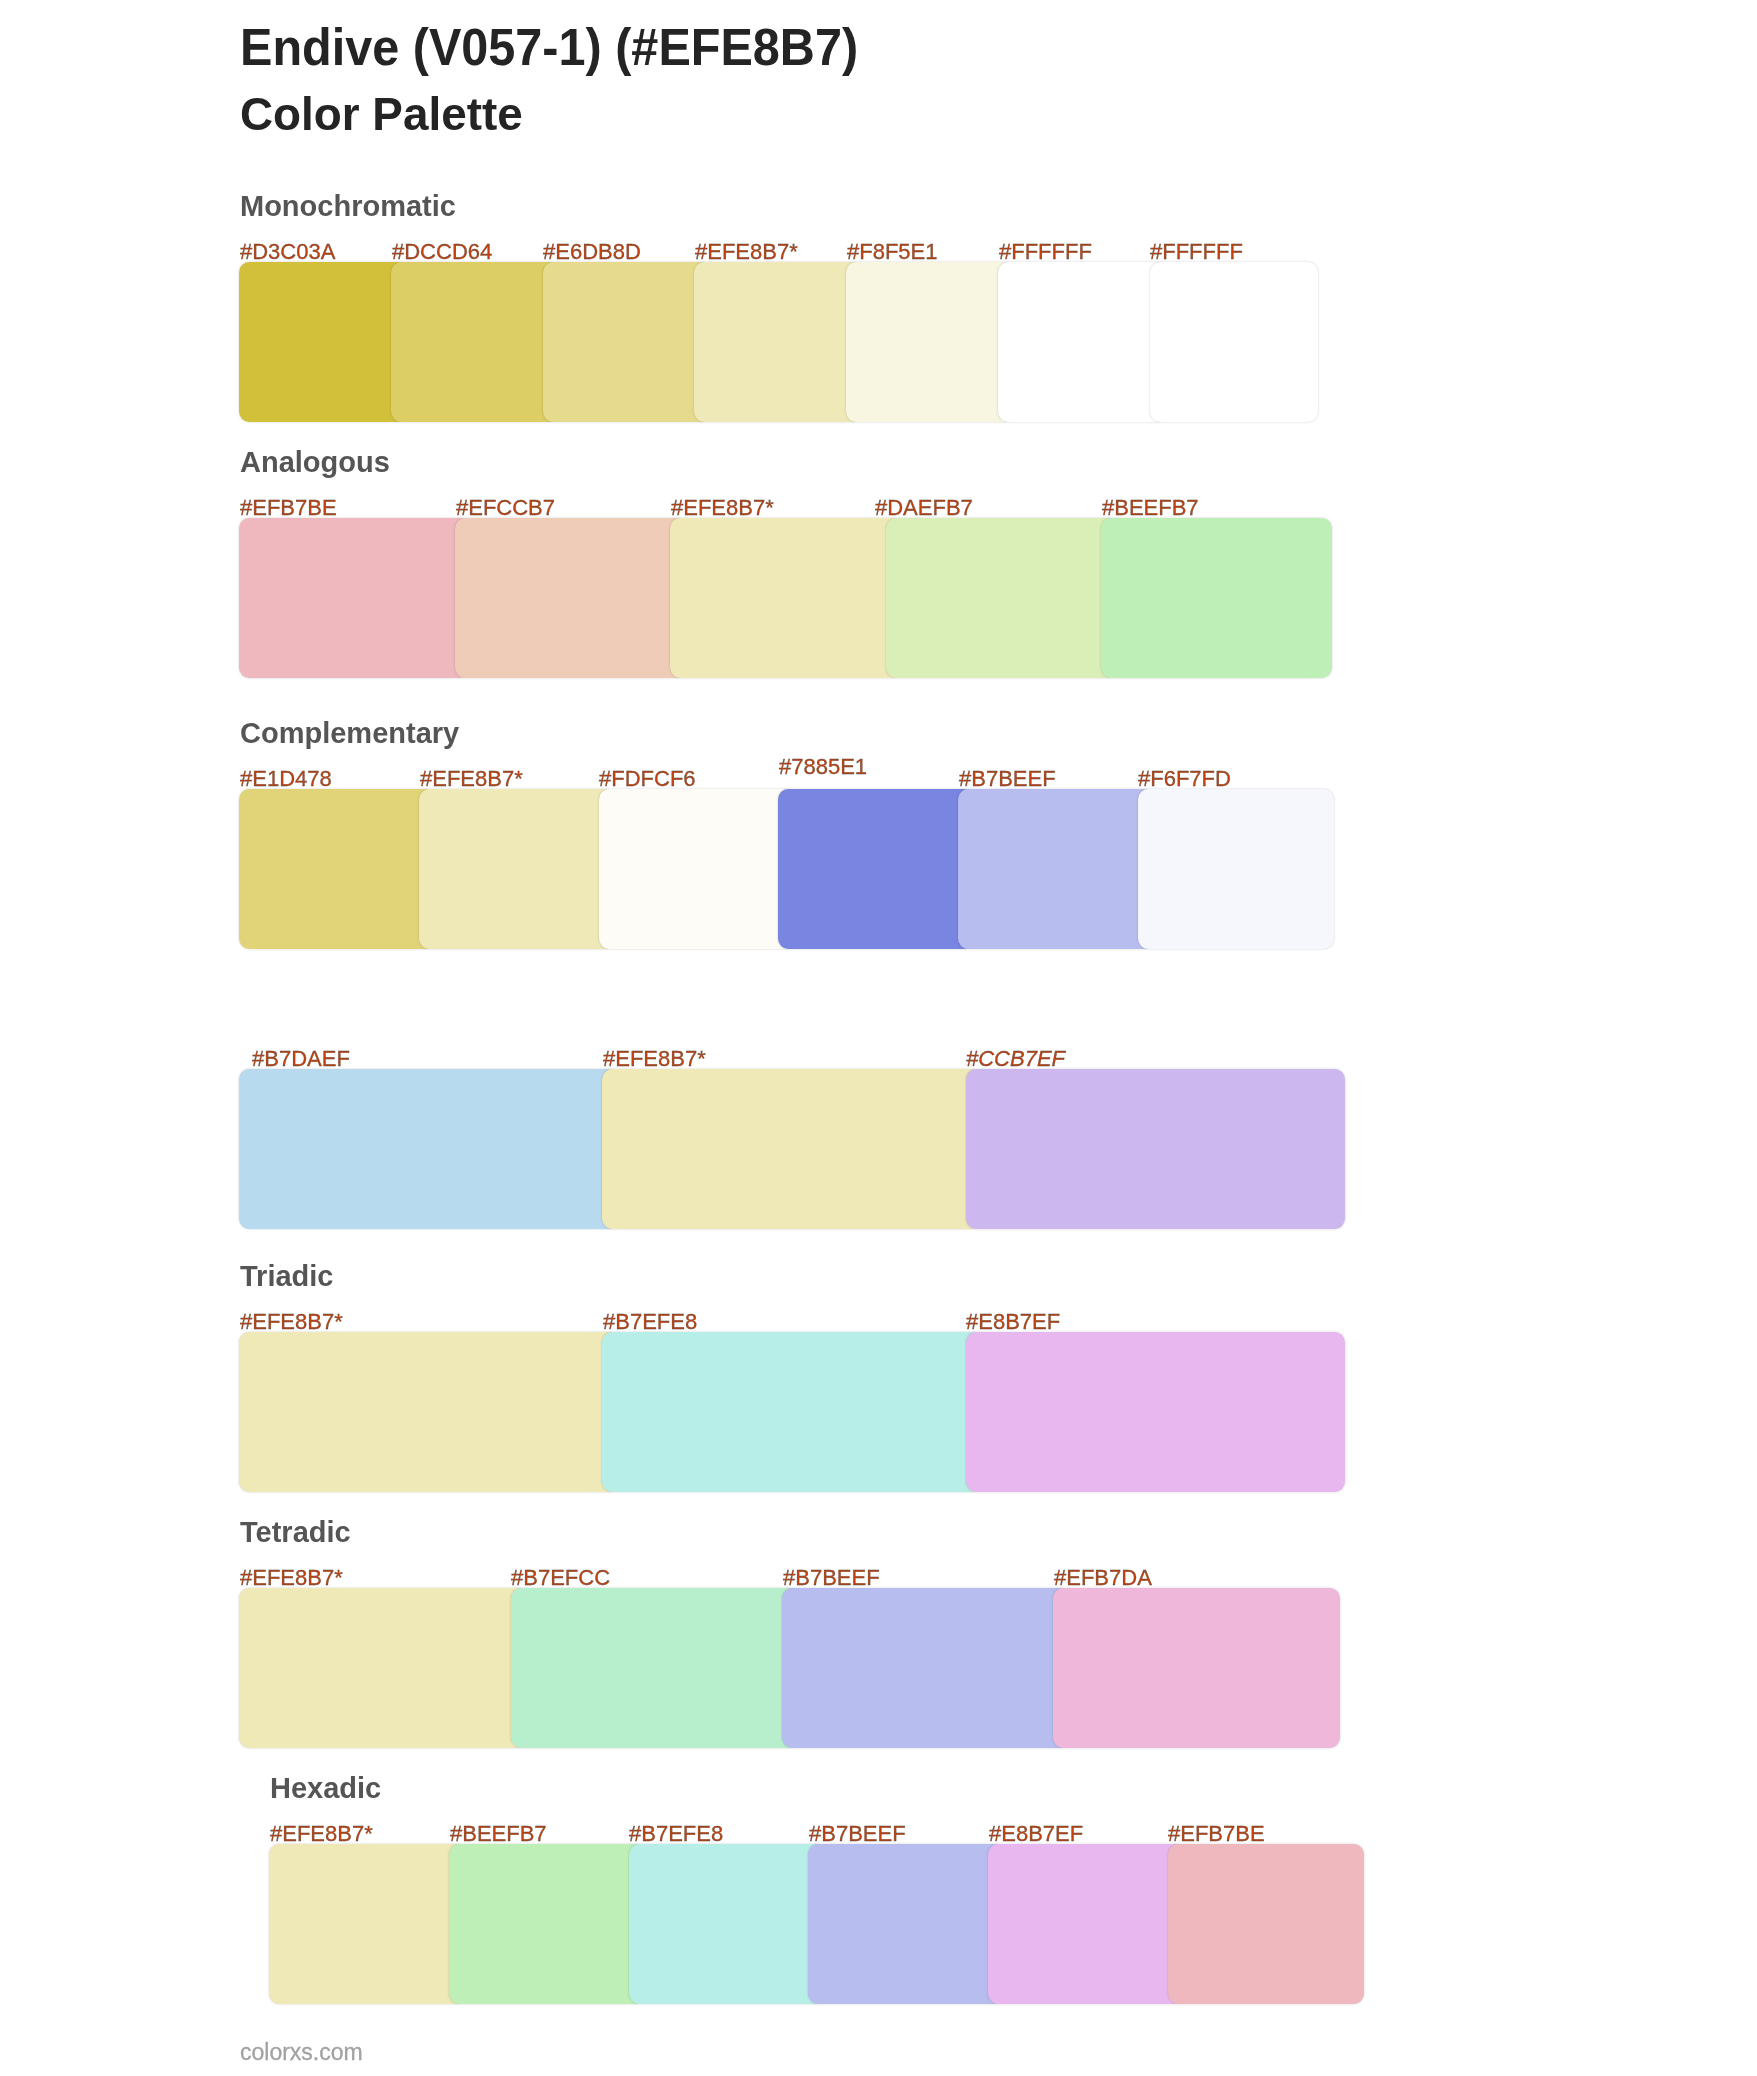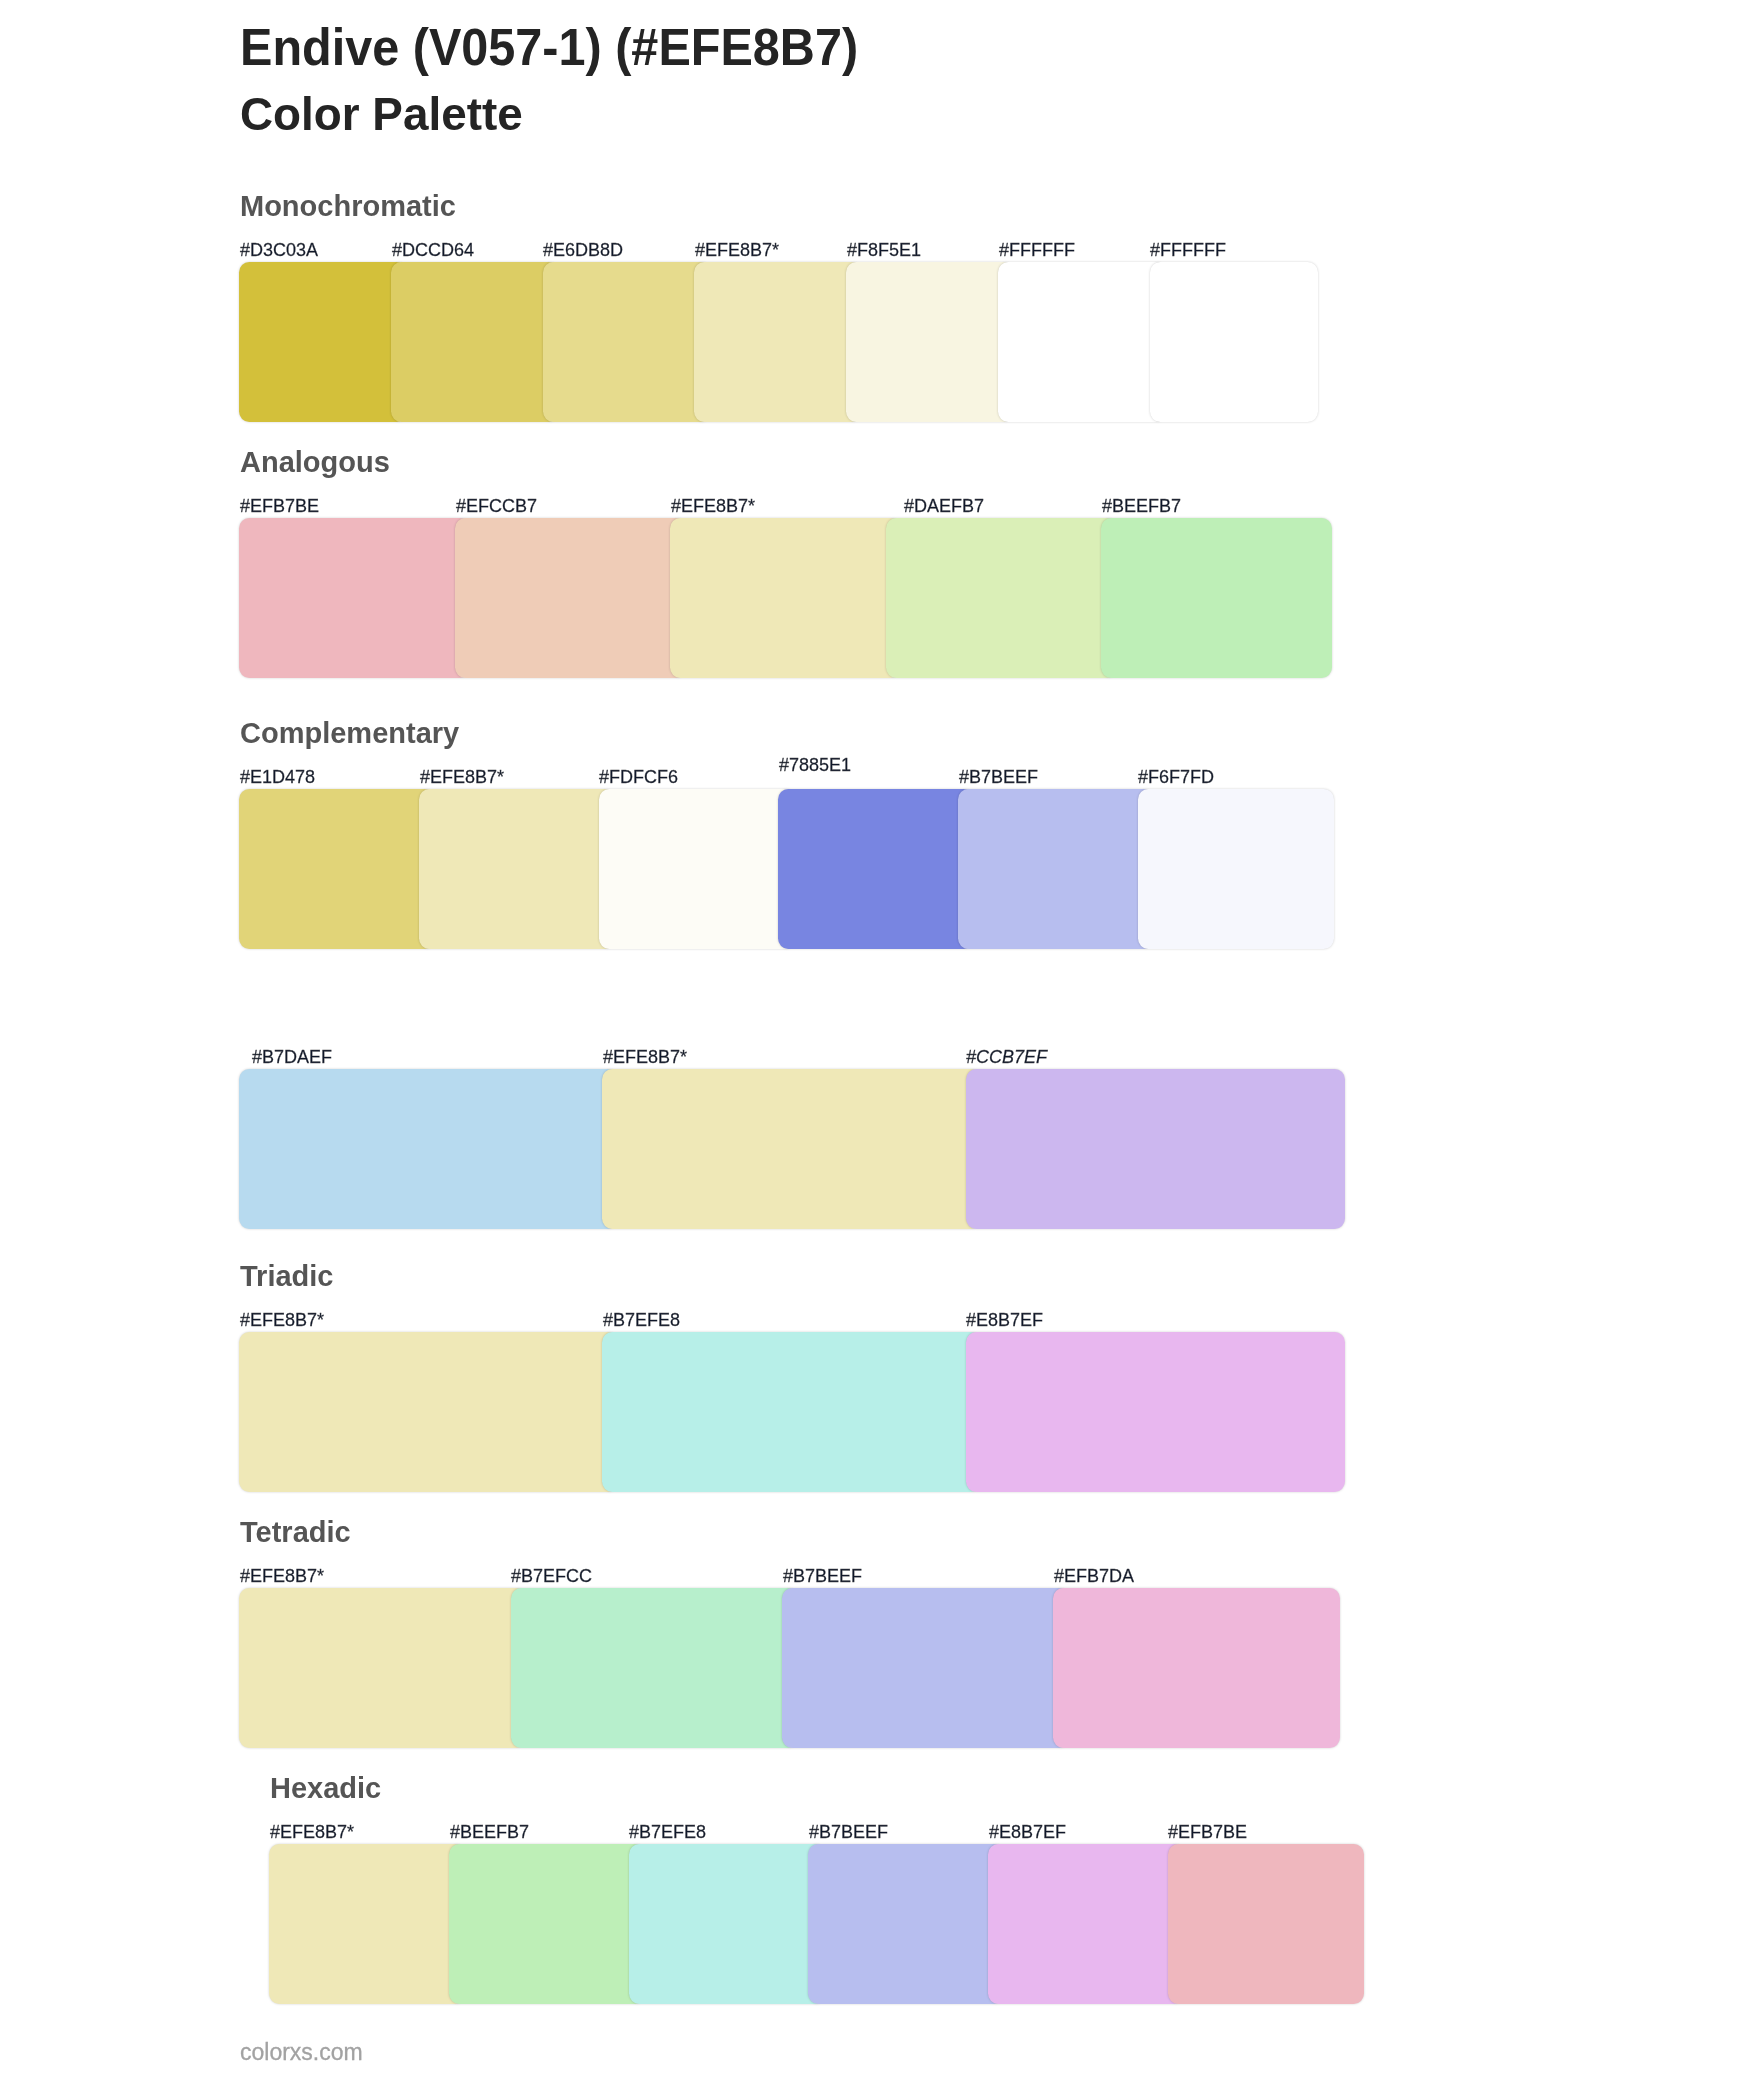--- a/index.html
+++ b/index.html
@@ -24,21 +24,21 @@
     transform: scaleX(0.975); transform-origin: 0 0;
   }
   .section { position:absolute; left:240px; }
   .swatch-row { position:absolute; left:0; top:0; width:100%; height:100%; }
   .section-title {
     position:absolute; left:0; top:0;
     font-size:29px; font-weight:700; color:#555555;
     line-height:1; white-space:nowrap;
   }
   .sw-label {
-    position:absolute; font-size:18px; color:#0f172a; font-weight:400;
+    position:absolute; font-size:22px; color:#c2410c; font-weight:400;
     line-height:1; white-space:nowrap;
     -webkit-text-stroke: 0.3px #4d4d4d;
   }
   .sw-box {
     position:absolute; border-radius:10.4px;
     box-shadow: 0 0 2.4px rgba(0,0,0,0.2);
   }
   .footer {
     position:absolute; left:240px; font-size:23px; color:#a2a2a2;
     line-height:1; white-space:nowrap;
@@ -85,21 +85,21 @@
     <div class="swatch-row">
   <div class="sw-label" style="left: 0px; top: 48px;">#EFB7BE</div>
   <div class="sw-box" style="left: -0.8px; top: 69px; width: 231px; height: 160px; background: rgb(239, 183, 190); z-index: 1;"></div>
 
   <div class="sw-label" style="left: 216px; top: 48px;">#EFCCB7</div>
   <div class="sw-box" style="left: 215px; top: 69px; width: 231px; height: 160px; background: rgb(239, 204, 183); z-index: 2;"></div>
 
   <div class="sw-label" style="left: 431px; top: 48px;">#EFE8B7*</div>
   <div class="sw-box" style="left: 430px; top: 69px; width: 231px; height: 160px; background: rgb(239, 232, 183); z-index: 3;"></div>
 
-  <div class="sw-label" style="left: 664px; top: 48px;">#DAEFB7</div>
+  <div class="sw-label" style="left: 635px; top: 48px;">#DAEFB7</div>
   <div class="sw-box" style="left: 646px; top: 69px; width: 231px; height: 160px; background: rgb(218, 239, 183); z-index: 4;"></div>
 
   <div class="sw-label" style="left: 862px; top: 48px;">#BEEFB7</div>
   <div class="sw-box" style="left: 861px; top: 69px; width: 231px; height: 160px; background: rgb(190, 239, 183); z-index: 5;"></div>
 </div>
   </div>
 
   <div class="section" style="top: 720px; width: 1094px; height: 228px;">
     <div class="section-title" style="top: -1px;">Complementary</div>
     <div class="swatch-row">

